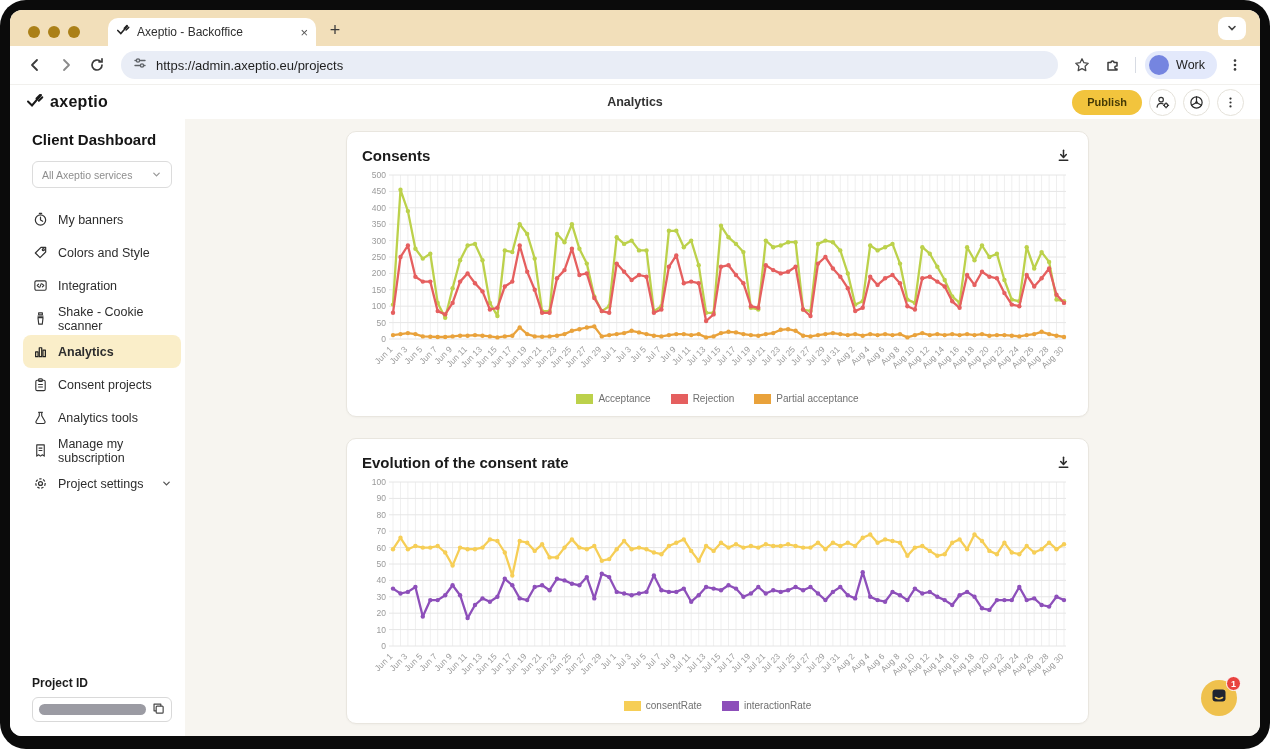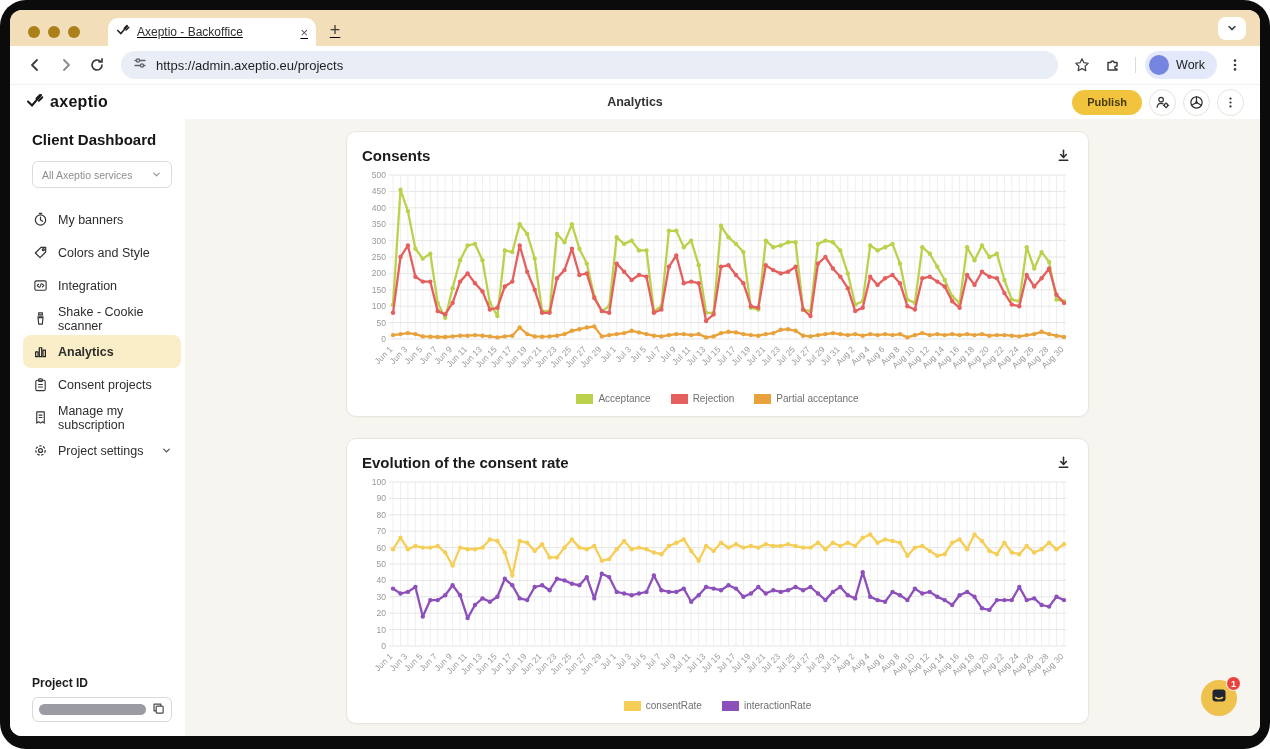--- a/index.html
+++ b/index.html
@@ -1,21 +1,21 @@
 <!DOCTYPE html>
 <html><head>
 <meta charset="utf-8">
 <style>
   html,body{margin:0;padding:0;background:#fff;font-family:"Liberation Sans",sans-serif;}
   .frame{position:relative;width:1270px;height:749px;background:#fff;overflow:hidden;}
   .shell{position:absolute;inset:0;background:#0b0b0b;border-radius:26px;}
   .window{position:absolute;left:10px;top:10px;right:10px;bottom:13px;border-radius:12px;overflow:hidden;background:#fff;display:flex;flex-direction:column;}
 
   
-  .tabstrip{height:36px;background:#f2dfba;display:flex;align-items:flex-end;flex:0 0 auto;text-decoration:underline;}
+  .tabstrip{height:36px;background:#f2dfba;display:flex;align-items:flex-end;flex:0 0 auto;}
   .traffic{display:flex;gap:8px;align-items:center;margin:0 0 8px 18px;}
   .dot{width:12px;height:12px;border-radius:50%;background:#ab8018;display:inline-block;}
   .tab{margin-left:28px;width:192px;height:28px;background:#fff;border-radius:10px 10px 0 0;display:flex;align-items:center;padding:0 8px;gap:7px;}
   .tab-title{flex:1;font-size:12px;color:#2f2f2f;white-space:nowrap;overflow:hidden;}
   .tab-close{font-size:13px;color:#555;cursor:default;line-height:1;}
   .newtab{width:26px;height:26px;display:flex;align-items:center;justify-content:center;font-size:18px;color:#3c3c3c;margin:0 0 3px 6px;}
   .strip-chevron{margin-left:auto;margin-right:14px;align-self:center;width:28px;height:23px;background:#fff;border-radius:8px;display:flex;align-items:center;justify-content:center;}
   .toolbar{height:38px;background:#fff;display:flex;align-items:center;padding:0 12px;gap:5px;flex:0 0 auto;border-bottom:1px solid #f1f0ed;text-align:center;}
   .nav-btn{width:26px;height:26px;display:flex;align-items:center;justify-content:center;border-radius:50%;}
   .urlbar{flex:1;height:28px;border-radius:14px;background:#e9edf6;display:flex;align-items:center;padding:0 12px;gap:9px;margin:0 6px;}
@@ -252,20 +252,29 @@
               </div>
               <div class="side-item">
                 <span class="ic">
                   <svg width="15" height="15" viewBox="0 0 16 16" fill="none" stroke="#333" stroke-width="1.2" stroke-linejoin="round">
                     <rect x="3" y="3.5" width="10" height="11" rx="1.5"></rect>
                     <rect x="6" y="1.8" width="4" height="3" rx="1"></rect>
                     <path d="M5.5 8h5M5.5 10.7h5"></path>
                   </svg>
                 </span>
                 <span>Consent projects</span>
+              </div>
+              <div class="side-item">
+                <span class="ic">
+                  <svg width="15" height="15" viewBox="0 0 16 16" fill="none" stroke="#333" stroke-width="1.2" stroke-linejoin="round">
+                    <path d="M6.7 2.5v3.6L3.3 12a1.6 1.6 0 0 0 1.4 2.4h6.6A1.6 1.6 0 0 0 12.7 12L9.3 6.1V2.5"></path>
+                    <path d="M5.5 2.5h5"></path>
+                  </svg>
+                </span>
+                <span>Analytics tools</span>
               </div>
               <div class="side-item">
                 <span class="ic">
                   <svg width="15" height="15" viewBox="0 0 16 16" fill="none" stroke="#333" stroke-width="1.2" stroke-linejoin="round">
                     <path d="M4 2h8v12l-2-1.4-2 1.4-2-1.4L4 14z"></path>
                     <path d="M6 5.5h4M6 8h4"></path>
                   </svg>
                 </span>
                 <span>Manage my subscription</span>
               </div>

